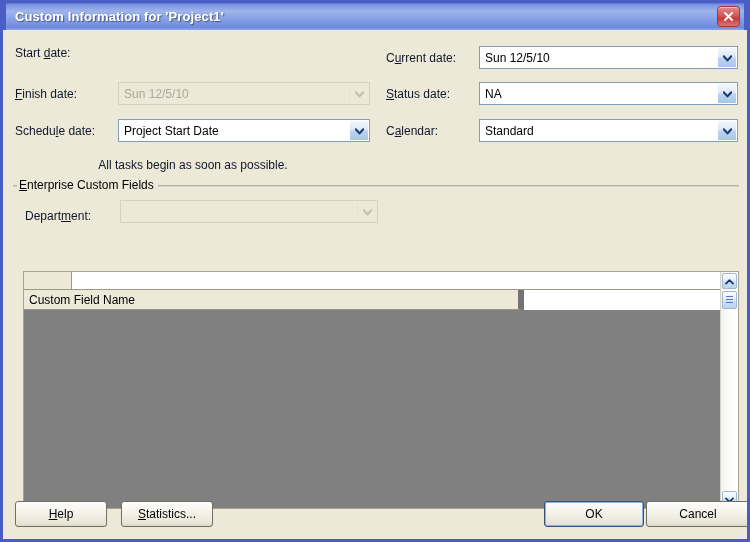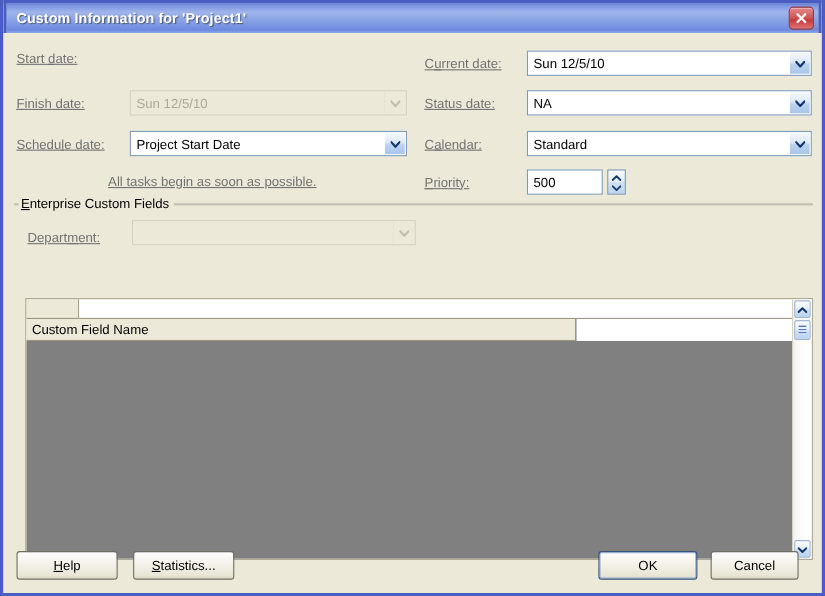--- a/index.html
+++ b/index.html
@@ -75,23 +75,22 @@
   }
 
   
   .row {
     position: absolute;
     display: flex;
     align-items: center;
   }
   .lbl {
     font-size: 12px;
-    color: #737373;
+    color: #0f172a;
     white-space: nowrap;
-    text-decoration: underline;
   }
   .lbl u { text-decoration: underline; }
 
   
   .combo {
     position: relative;
     box-sizing: border-box;
     height: 23px;
     background: #ffffff;
     border: 1px solid #7f9db9;
@@ -234,21 +233,21 @@
     left: 0; top: 18px;
     height: 20px;
     width: 100%;
     display: flex;
     background: #ffffff;
   }
   .hcell {
     box-sizing: border-box;
     height: 20px;
     background: #ece9d8;
-    border-right: 1px solid #737373;
+    border-right: 6px solid #737373;
     border-bottom: 1px solid #9d9884;
     display: flex;
     align-items: center;
     padding-left: 5px;
     font-size: 12px;
     color: #000;
     white-space: nowrap;
     cursor: pointer;
   }
   .hcell.c1 { width: 500px; }
@@ -424,44 +423,20 @@
         <div class="arrow">
           <span>
             <svg width="9" height="7" viewBox="0 0 9 7">
                 <path d="M0.7 1.2 L4.5 5.4 L8.3 1.2" stroke="#14386e" stroke-width="2" fill="none" stroke-linecap="round" stroke-linejoin="round"></path>
               </svg>
           </span>
         </div>
       </div>
     </div>
 
-    <div class="row" style="left:383px; top:124px; width:200px;">
-      <div class="lbl" style="width:93px;"><span></span><u>P</u><span>riority:</span></div>
-      <div class="spinwrap">
-        <div class="spinbox">
-          <div class="val">500</div>
-        </div>
-        <div class="spinner">
-          <div class="s-up">
-            <span>
-              <svg width="9" height="6" viewBox="0 0 9 6">
-                  <path d="M1 4.6 L4.5 1.2 L8 4.6" stroke="#14386e" stroke-width="1.7" fill="none" stroke-linecap="round" stroke-linejoin="round"></path>
-                </svg>
-            </span>
-          </div>
-          <div class="s-dn">
-            <span>
-              <svg width="9" height="6" viewBox="0 0 9 6">
-                  <path d="M1 1.4 L4.5 4.8 L8 1.4" stroke="#14386e" stroke-width="1.7" fill="none" stroke-linecap="round" stroke-linejoin="round"></path>
-                </svg>
-            </span>
-          </div>
-        </div>
-      </div>
-    </div>
 
     <div class="group">
       <div class="group-line"></div>
       <div class="group-title"><span></span><u>E</u><span>nterprise Custom Fields</span></div>
 
       <div class="row" style="left:12px; top:22px; width:360px;align-items:flex-end;">
         <div class="lbl" style="width:95px;"><span>Depart</span><u>m</u><span>ent:</span></div>
         <div class="combo disabled" style="width:258px;">
           <div class="val"></div>
           <div class="arrow">
@@ -511,21 +486,21 @@
     <div class="btn" style="left:12px; top:471px; width:92px;">
         <span></span>
         <u>H</u>
         <span>elp</span>
       </div>
     <div class="btn" style="left:118px; top:471px; width:92px;">
         <span></span>
         <u>S</u>
         <span>tatistics...</span>
       </div>
-    <div class="btn default" style="left:541px; top:471px; width:90px;">
+    <div class="btn default" style="left:541px; top:471px; width:100px;">
         <span>OK</span>
       </div>
-    <div class="btn" style="left:643px; top:471px; width:80px;">
+    <div class="btn" style="left:643px; top:471px; width:104px;">
         <span>Cancel</span>
       </div>
 
   </div>
 </div>
 
 </body></html>

